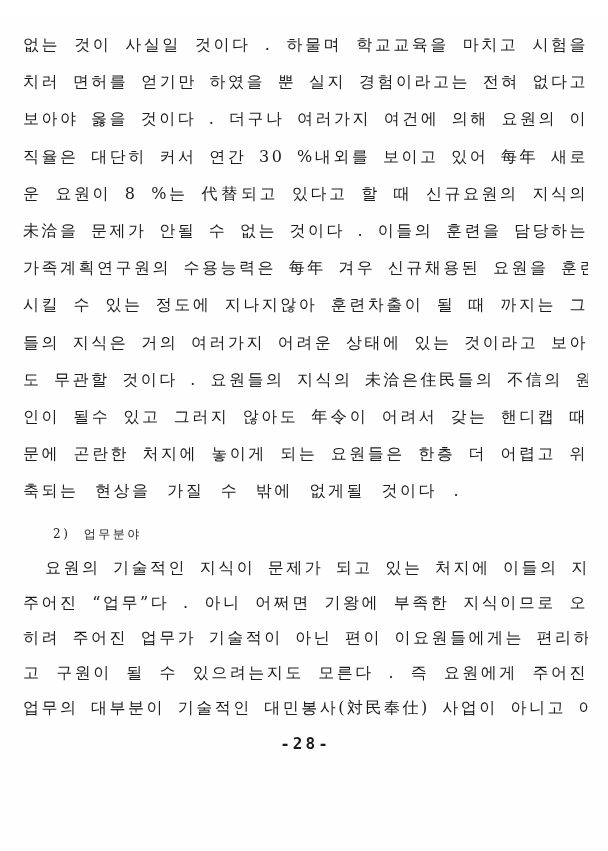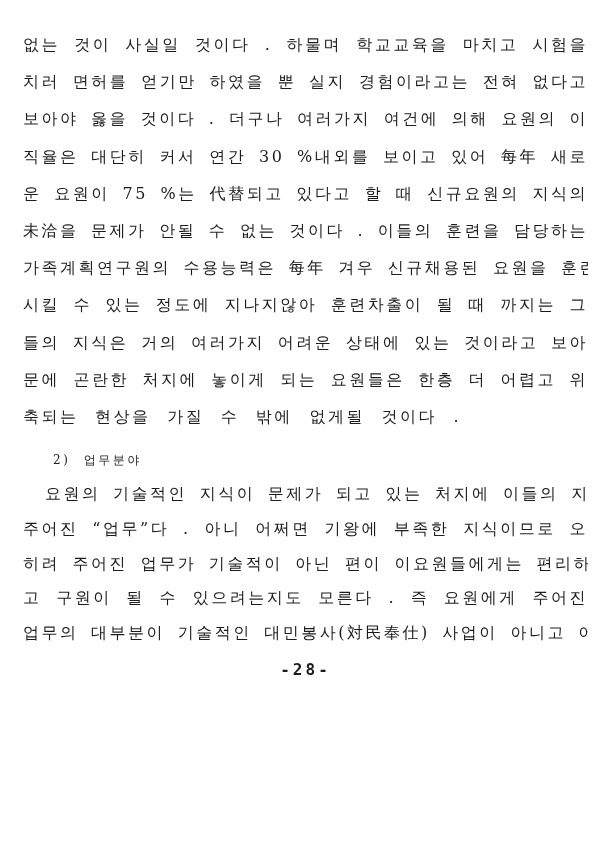--- a/index.html
+++ b/index.html
@@ -63,25 +63,27 @@
 </head>
 <body>
 
 <div class="page">
 
   <div class="para p1">
     <div class="line">없는 것이 사실일 것이다 . 하물며 학교교육을 마치고 시험을</div>
     <div class="line">치러 면허를 얻기만 하였을 뿐 실지 경험이라고는 전혀 없다고</div>
     <div class="line">보아야 옳을 것이다 . 더구나 여러가지 여건에 의해 요원의 이</div>
     <div class="line">직율은 대단히 커서 연간 30 %내외를 보이고 있어 每年 새로</div>
-    <div class="line">운 요원이 75 %는 代替되고 있다고 할 때 신규요원의 지식의</div>
+    <div class="line">운 요원이 8 %는 代替되고 있다고 할 때 신규요원의 지식의</div>
     <div class="line">未洽을 문제가 안될 수 없는 것이다 . 이들의 훈련을 담당하는</div>
     <div class="line">가족계획연구원의 수용능력은 每年 겨우 신규채용된 요원을 훈련</div>
     <div class="line">시킬 수 있는 정도에 지나지않아 훈련차출이 될 때 까지는 그</div>
     <div class="line">들의 지식은 거의 여러가지 어려운 상태에 있는 것이라고 보아</div>
+    <div class="line">도 무관할 것이다 . 요원들의 지식의 未洽은住民들의 不信의 원</div>
+    <div class="line">인이 될수 있고 그러지 않아도 年令이 어려서 갖는 핸디캡 때</div>
     <div class="line">문에 곤란한 처지에 놓이게 되는 요원들은 한층 더 어렵고 위</div>
     <div class="line short">축되는 현상을 가질 수 밖에 없게될 것이다 .</div>
   </div>
 
   <div class="heading">2) 업무분야</div>
 
   <div class="para p2">
     <div class="line indent-first">요원의 기술적인 지식이 문제가 되고 있는 처지에 이들의 지</div>
     <div class="line">주어진 “업무”다 . 아니 어쩌면 기왕에 부족한 지식이므로 오</div>
     <div class="line">히려 주어진 업무가 기술적이 아닌 편이 이요원들에게는 편리하</div>

